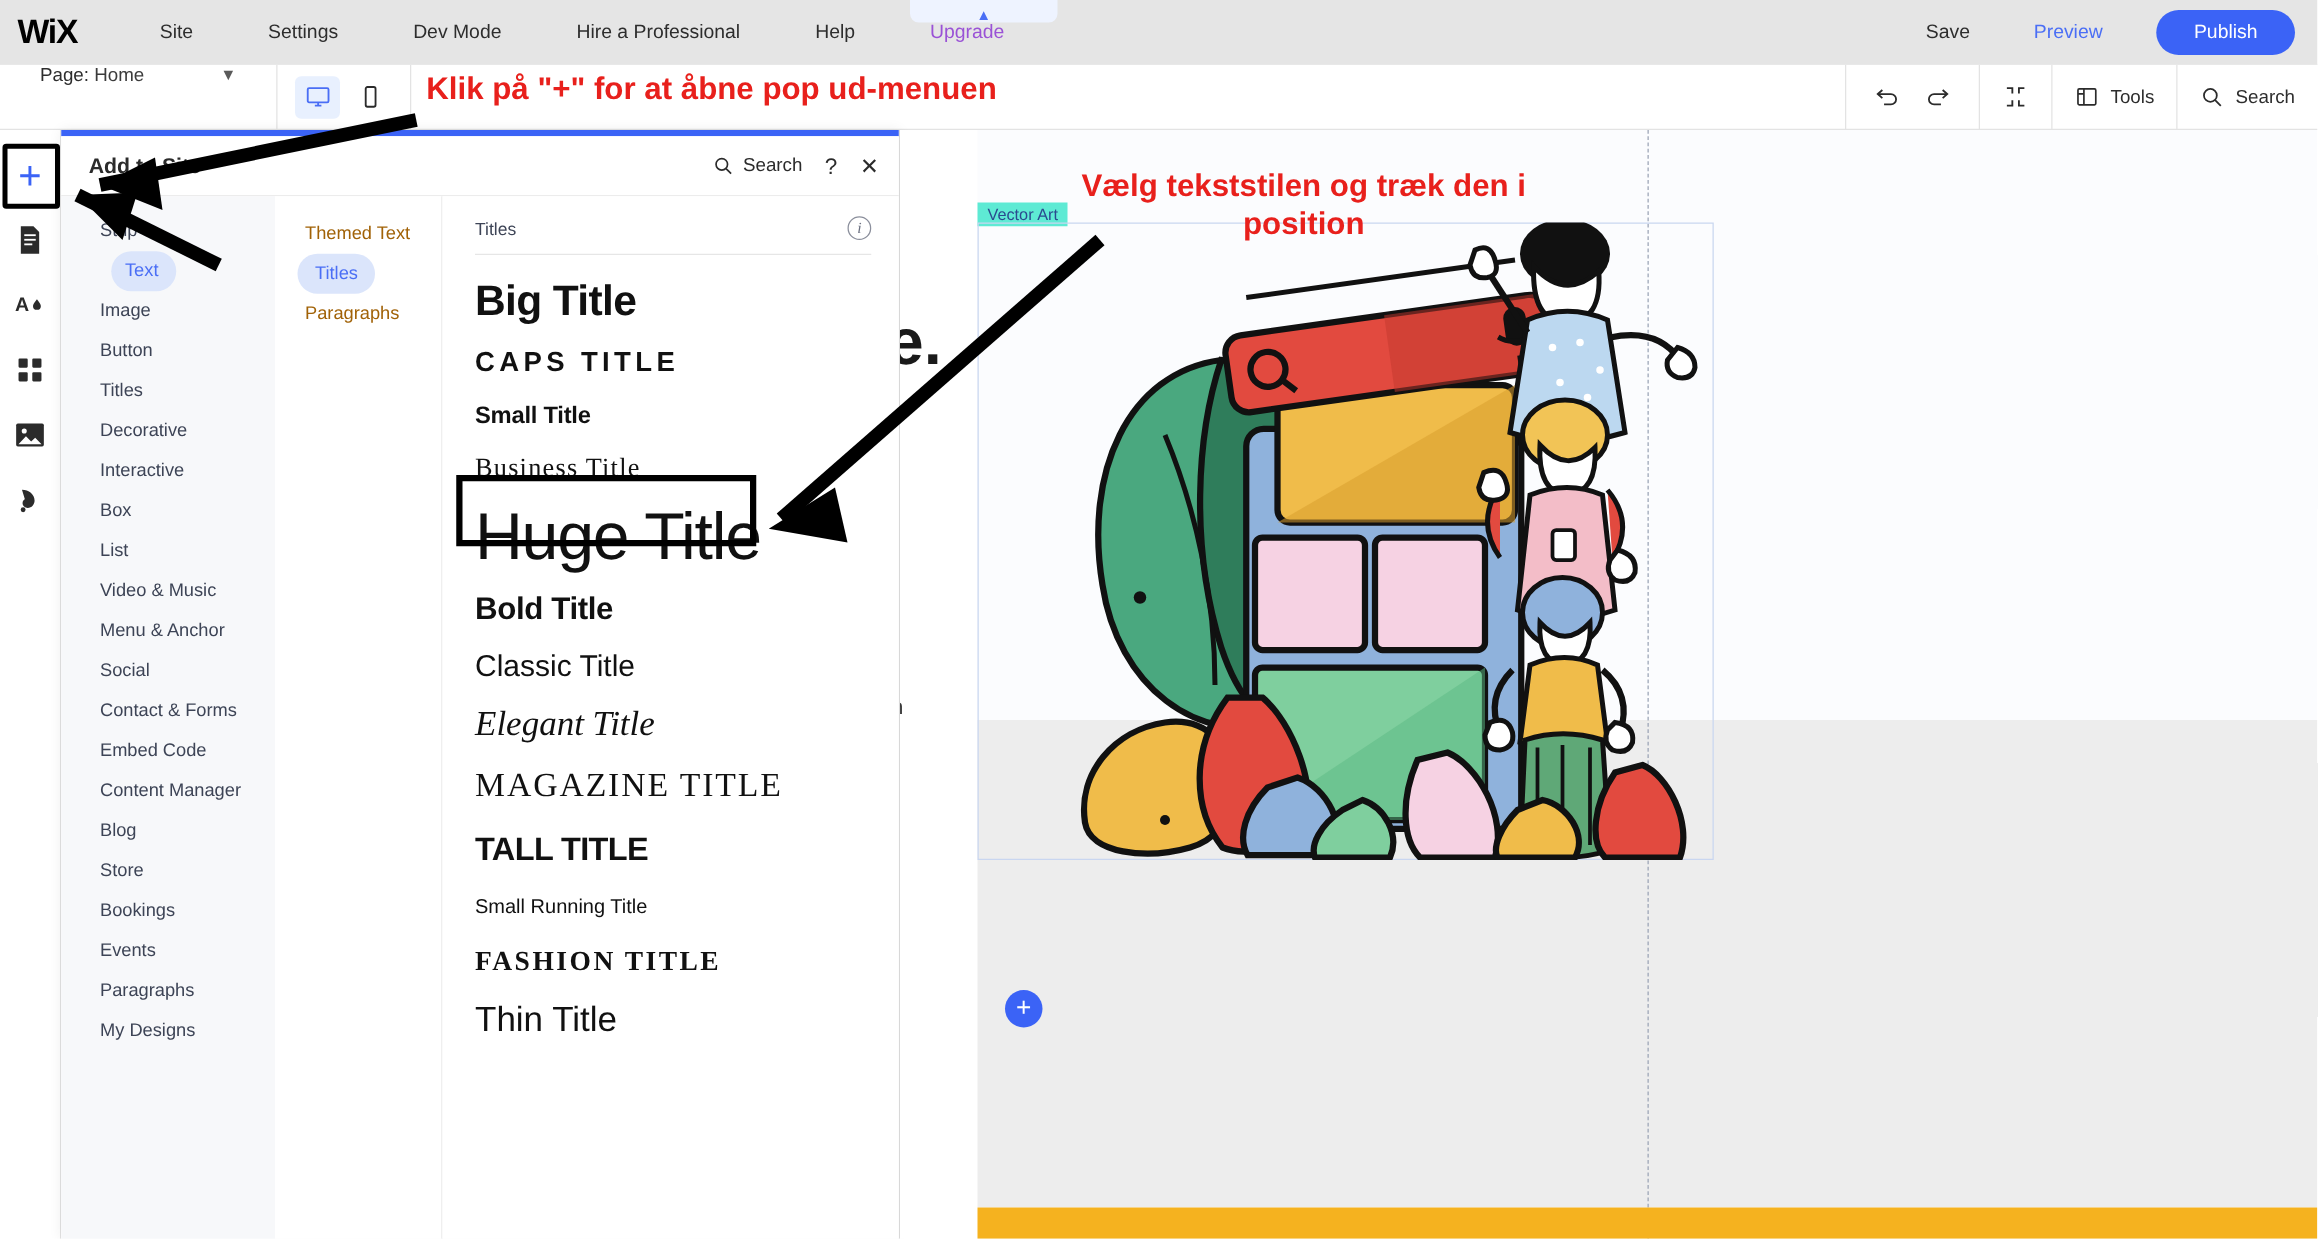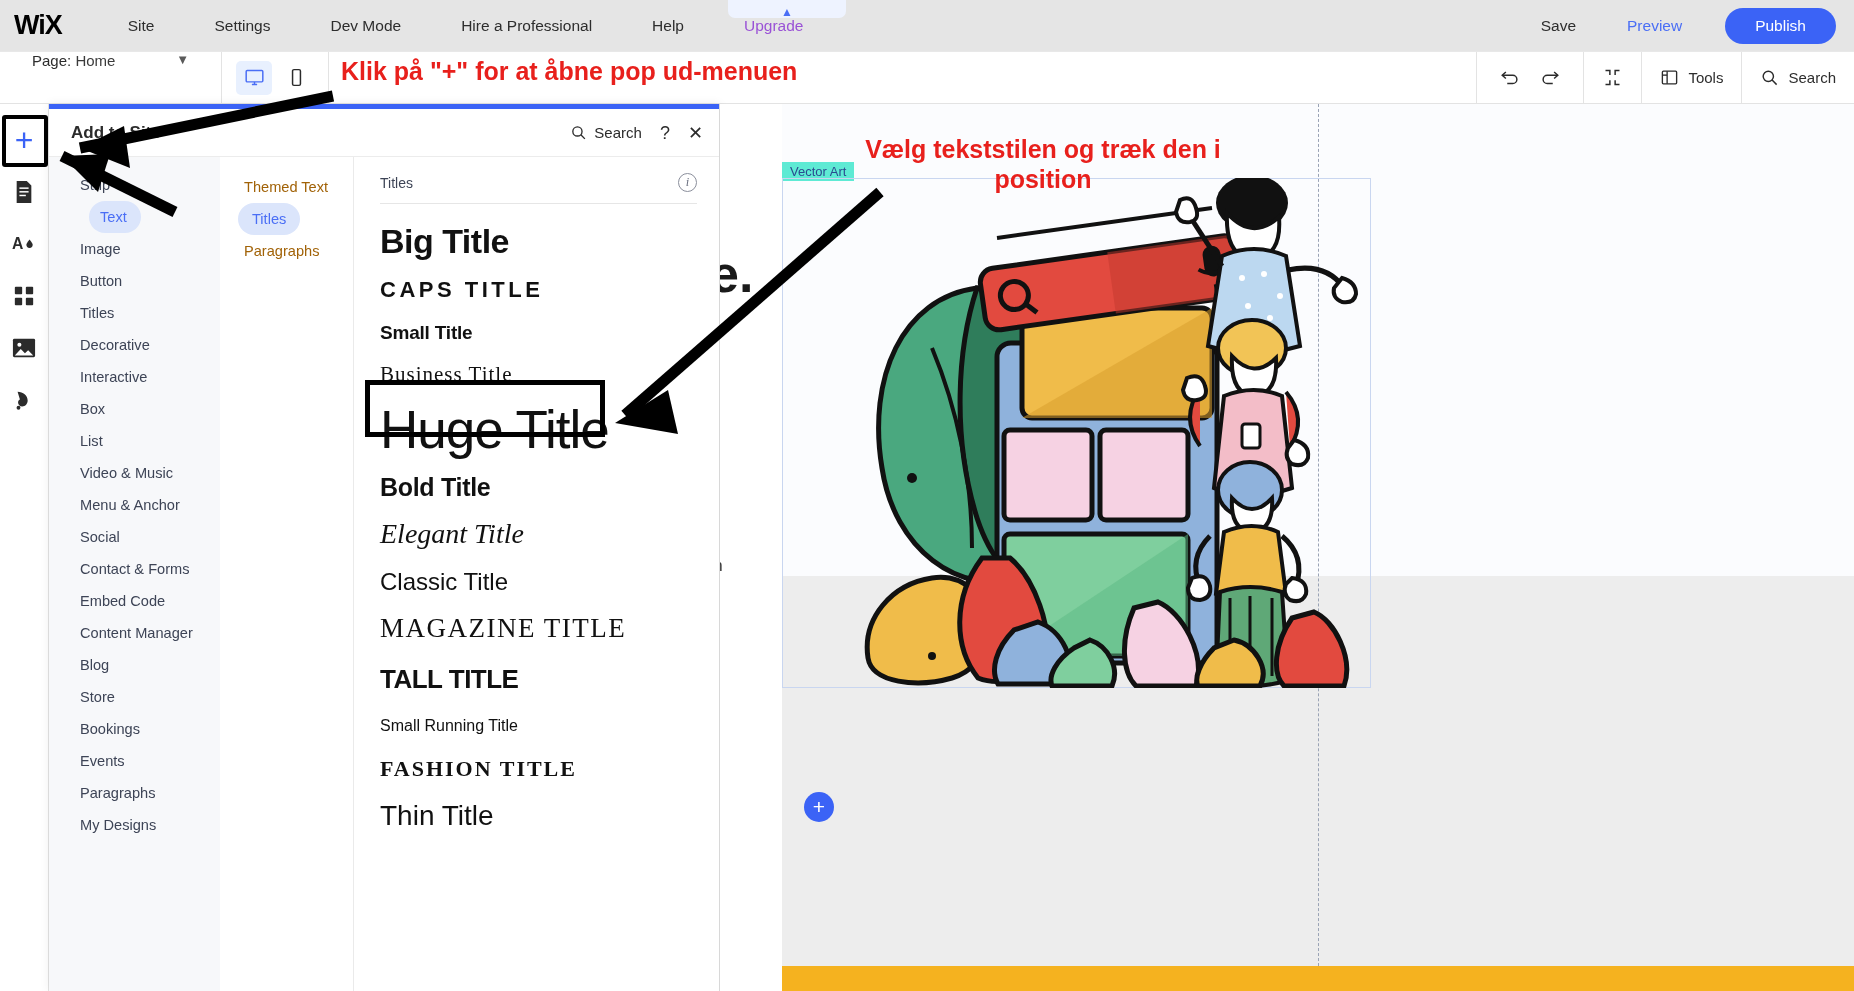--- a/index.html
+++ b/index.html
@@ -417,22 +417,22 @@
           <span class="ih-info">i</span>
         </div>
         <div class="items-sep"></div>
         <div class="title-list">
           <span class="title-item ti-big">Big Title</span>
           <span class="title-item ti-caps">CAPS TITLE</span>
           <span class="title-item ti-small">Small Title</span>
           <span class="title-item ti-business">Business Title</span>
           <span class="title-item ti-huge">Huge Title</span>
           <span class="title-item ti-bold">Bold Title</span>
+          <span class="title-item ti-classic">Classic Title</span>
           <span class="title-item ti-elegant">Elegant Title</span>
-          <span class="title-item ti-classic">Classic Title</span>
           <span class="title-item ti-magazine">MAGAZINE TITLE</span>
           <span class="title-item ti-tall">TALL TITLE</span>
           <span class="title-item ti-running">Small Running Title</span>
           <span class="title-item ti-fashion">FASHION TITLE</span>
           <span class="title-item ti-thin">Thin Title</span>
         </div>
       </div>
     </div>
   </div>
 

